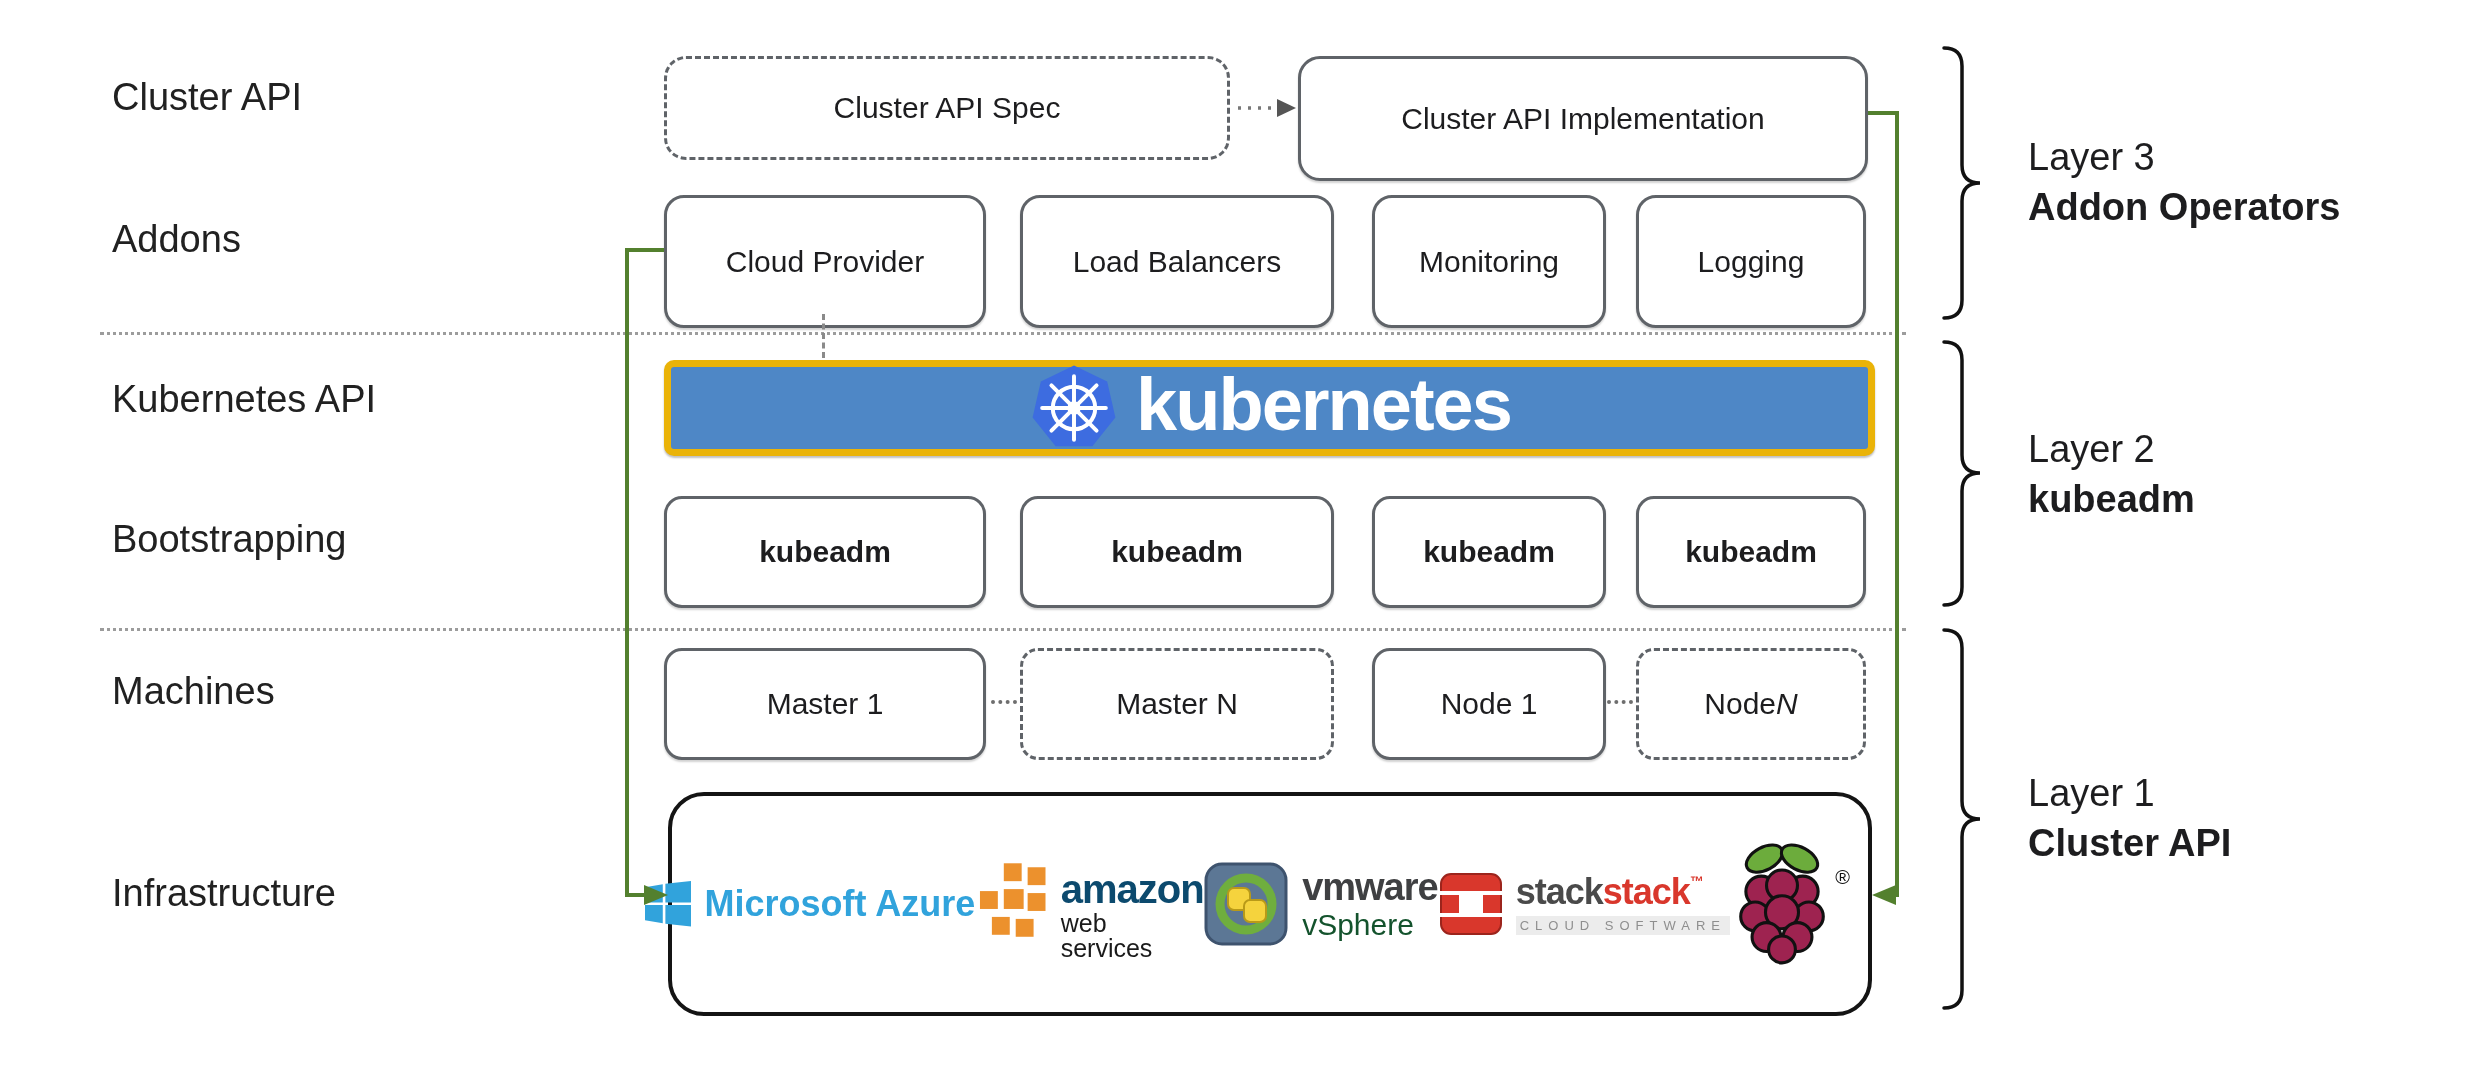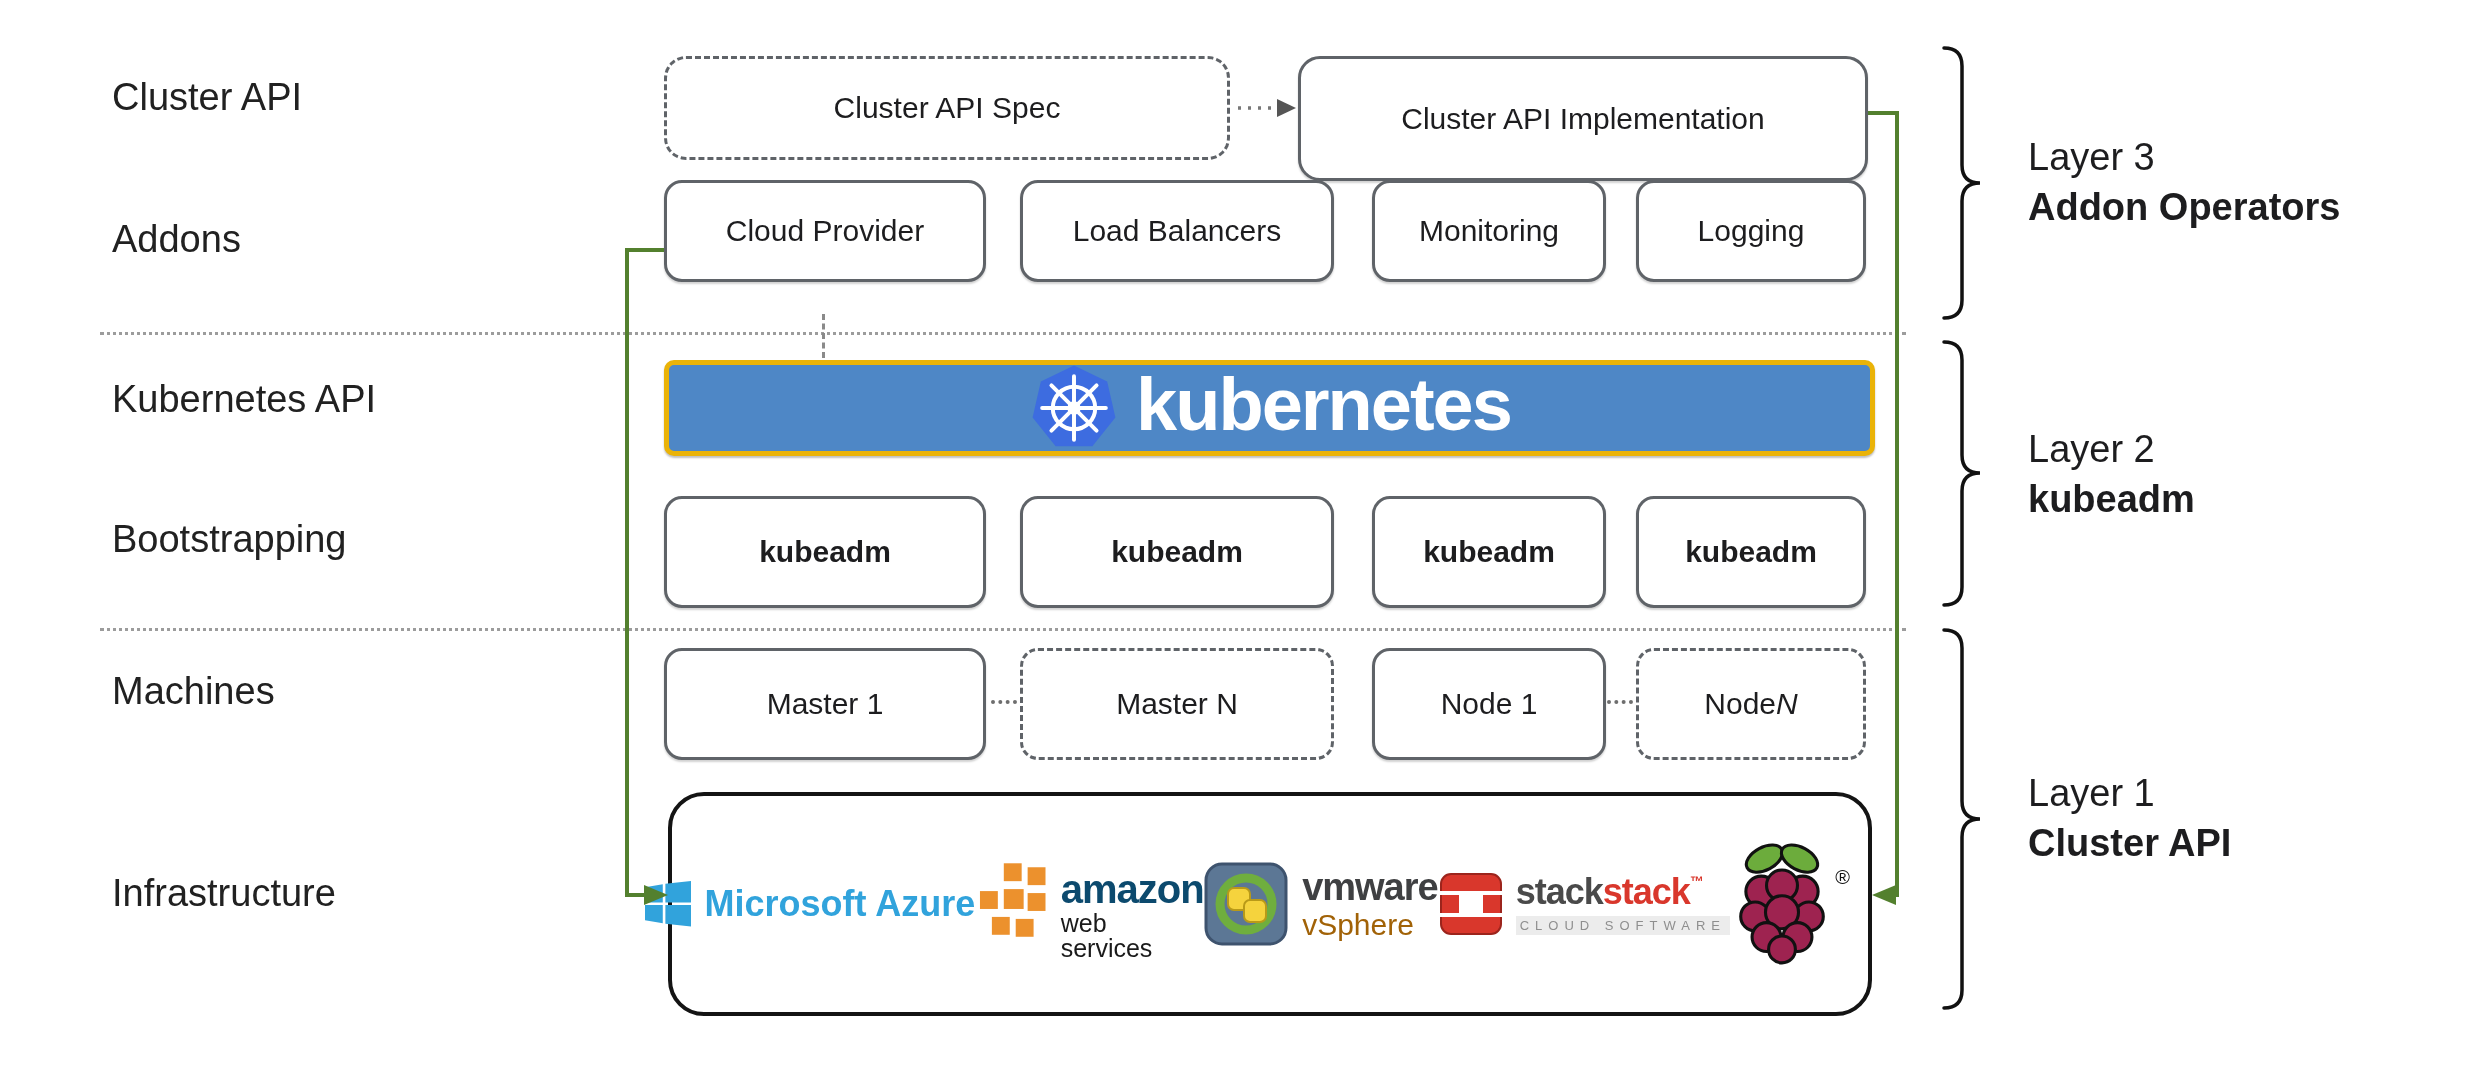--- a/index.html
+++ b/index.html
@@ -23,31 +23,31 @@
        background:#fff;border:3px solid var(--box-border);border-radius:18px;
        font-size:30px;color:#1d1d1f;text-align:center;
        box-shadow:0 2px 2px rgba(0,0,0,.18);}
   .box.dashed{border-style:dashed;box-shadow:none;}
   .box.bold{font-weight:bold;}
 
   .c1{left:664px;width:322px;}
   .c2{left:1020px;width:314px;}
   .c3{left:1372px;width:234px;}
   .c4{left:1636px;width:230px;}
-  .row-addons{top:180px;height:102px;}
+  .row-addons{top:195px;height:133px;border-radius:20px;}
   .row-kubeadm{top:496px;height:112px;}
   .row-machines{top:648px;height:112px;}
   .italic{font-style:italic;}
 
   .sep{position:absolute;left:100px;width:1806px;border-top:3px dotted #9c9c9c;height:0;}
   #sep1{top:332px;}
   #sep2{top:628px;}
 
   #k8s-bar{position:absolute;left:664px;top:360px;width:1211px;height:96px;
-           background:var(--kubernetes-bar-bg);border:5px solid #eab308;border-radius:10px;
+           background:var(--kubernetes-bar-bg);border:7px solid #eab308;border-radius:10px;
            display:flex;align-items:center;justify-content:center;gap:16px;
            box-shadow:0 2px 2px rgba(0,0,0,.25);}
   #k8s-word{font-size:74px;font-weight:bold;color:#ffffff;letter-spacing:-2px;line-height:1;padding-bottom:6px;}
 
   #infra-box{position:absolute;left:668px;top:792px;width:1204px;height:224px;
              background:#fff;border:4px solid #141414;border-radius:36px;
              display:flex;align-items:center;justify-content:flex-end;padding:0 34px;}
 
   .layer{position:absolute;left:2028px;font-size:38px;line-height:1.32;white-space:nowrap;}
   .layer .sub{font-weight:bold;}
@@ -61,21 +61,21 @@
   #overlay{position:absolute;left:0;top:0;pointer-events:none;}
 
   
   .logo{display:flex;align-items:center;gap:14px;}
   .azure-text{font-size:36px;font-weight:600;color:var(--azure-blue);white-space:nowrap;}
   .aws-text{display:flex;flex-direction:column;align-items:flex-start;line-height:1;}
   .aws-amazon{font-size:40px;font-weight:bold;color:#0c4a6e;letter-spacing:-1px;margin-top:22px;}
   .aws-ws{font-size:25px;color:#1a1a1a;margin-top:2px;}
   .vmw-text{display:flex;flex-direction:column;line-height:1;}
   .vmw-vmware{font-size:38px;font-weight:bold;color:#3f4042;letter-spacing:-1px;}
-  .vmw-vsphere{font-size:30px;color:#a16207;margin-top:4px;}
+  .vmw-vsphere{font-size:30px;color:#14532d;margin-top:4px;}
   .os-text{display:flex;flex-direction:column;line-height:1;}
   .os-word{font-size:36px;font-weight:bold;letter-spacing:-1px;white-space:nowrap;}
   .os-open{color:#4a4a4a;} .os-stack{color:var(--openstack-red);}
   .os-tm{font-size:14px;color:var(--openstack-red);vertical-align:top;}
   .os-sub{margin-top:6px;background:#ececec;color:#8e8e8e;font-size:13px;
           letter-spacing:6px;padding:3px 4px;text-align:center;white-space:nowrap;}
   .rpi-wrap{position:relative;}
   .rpi-reg{position:absolute;right:-16px;top:26px;font-size:20px;color:#111;}
 </style>
 </head>

